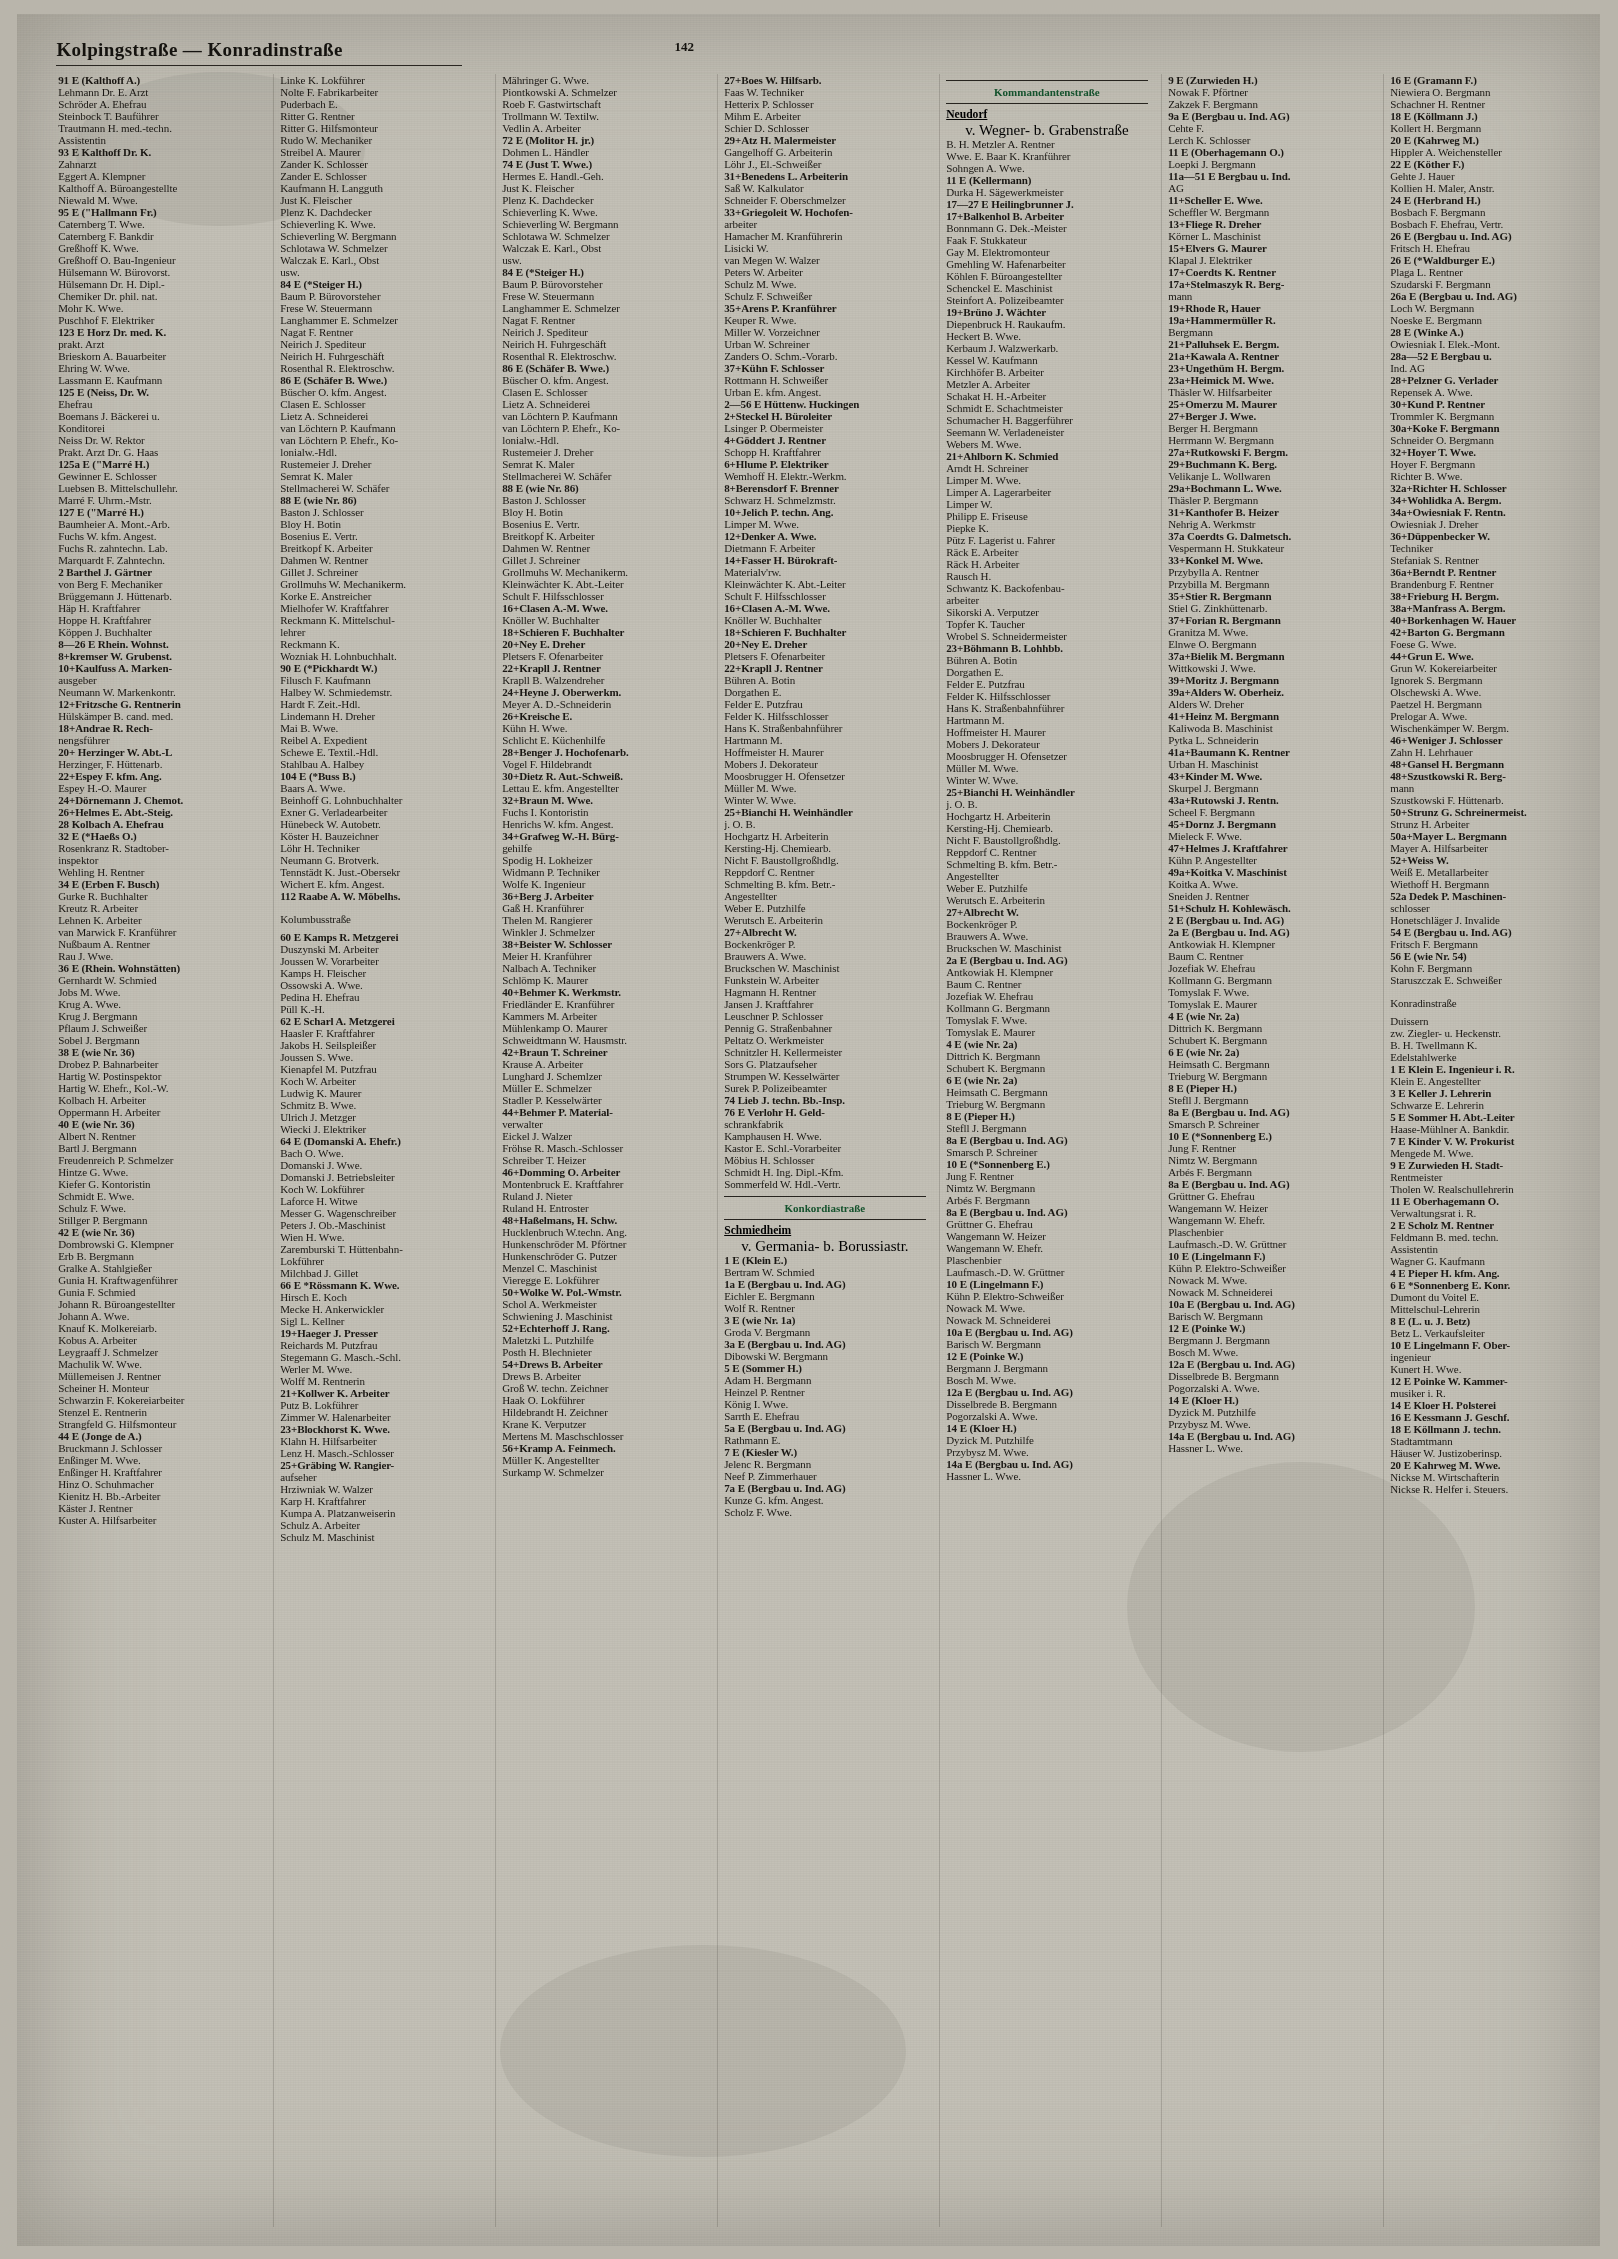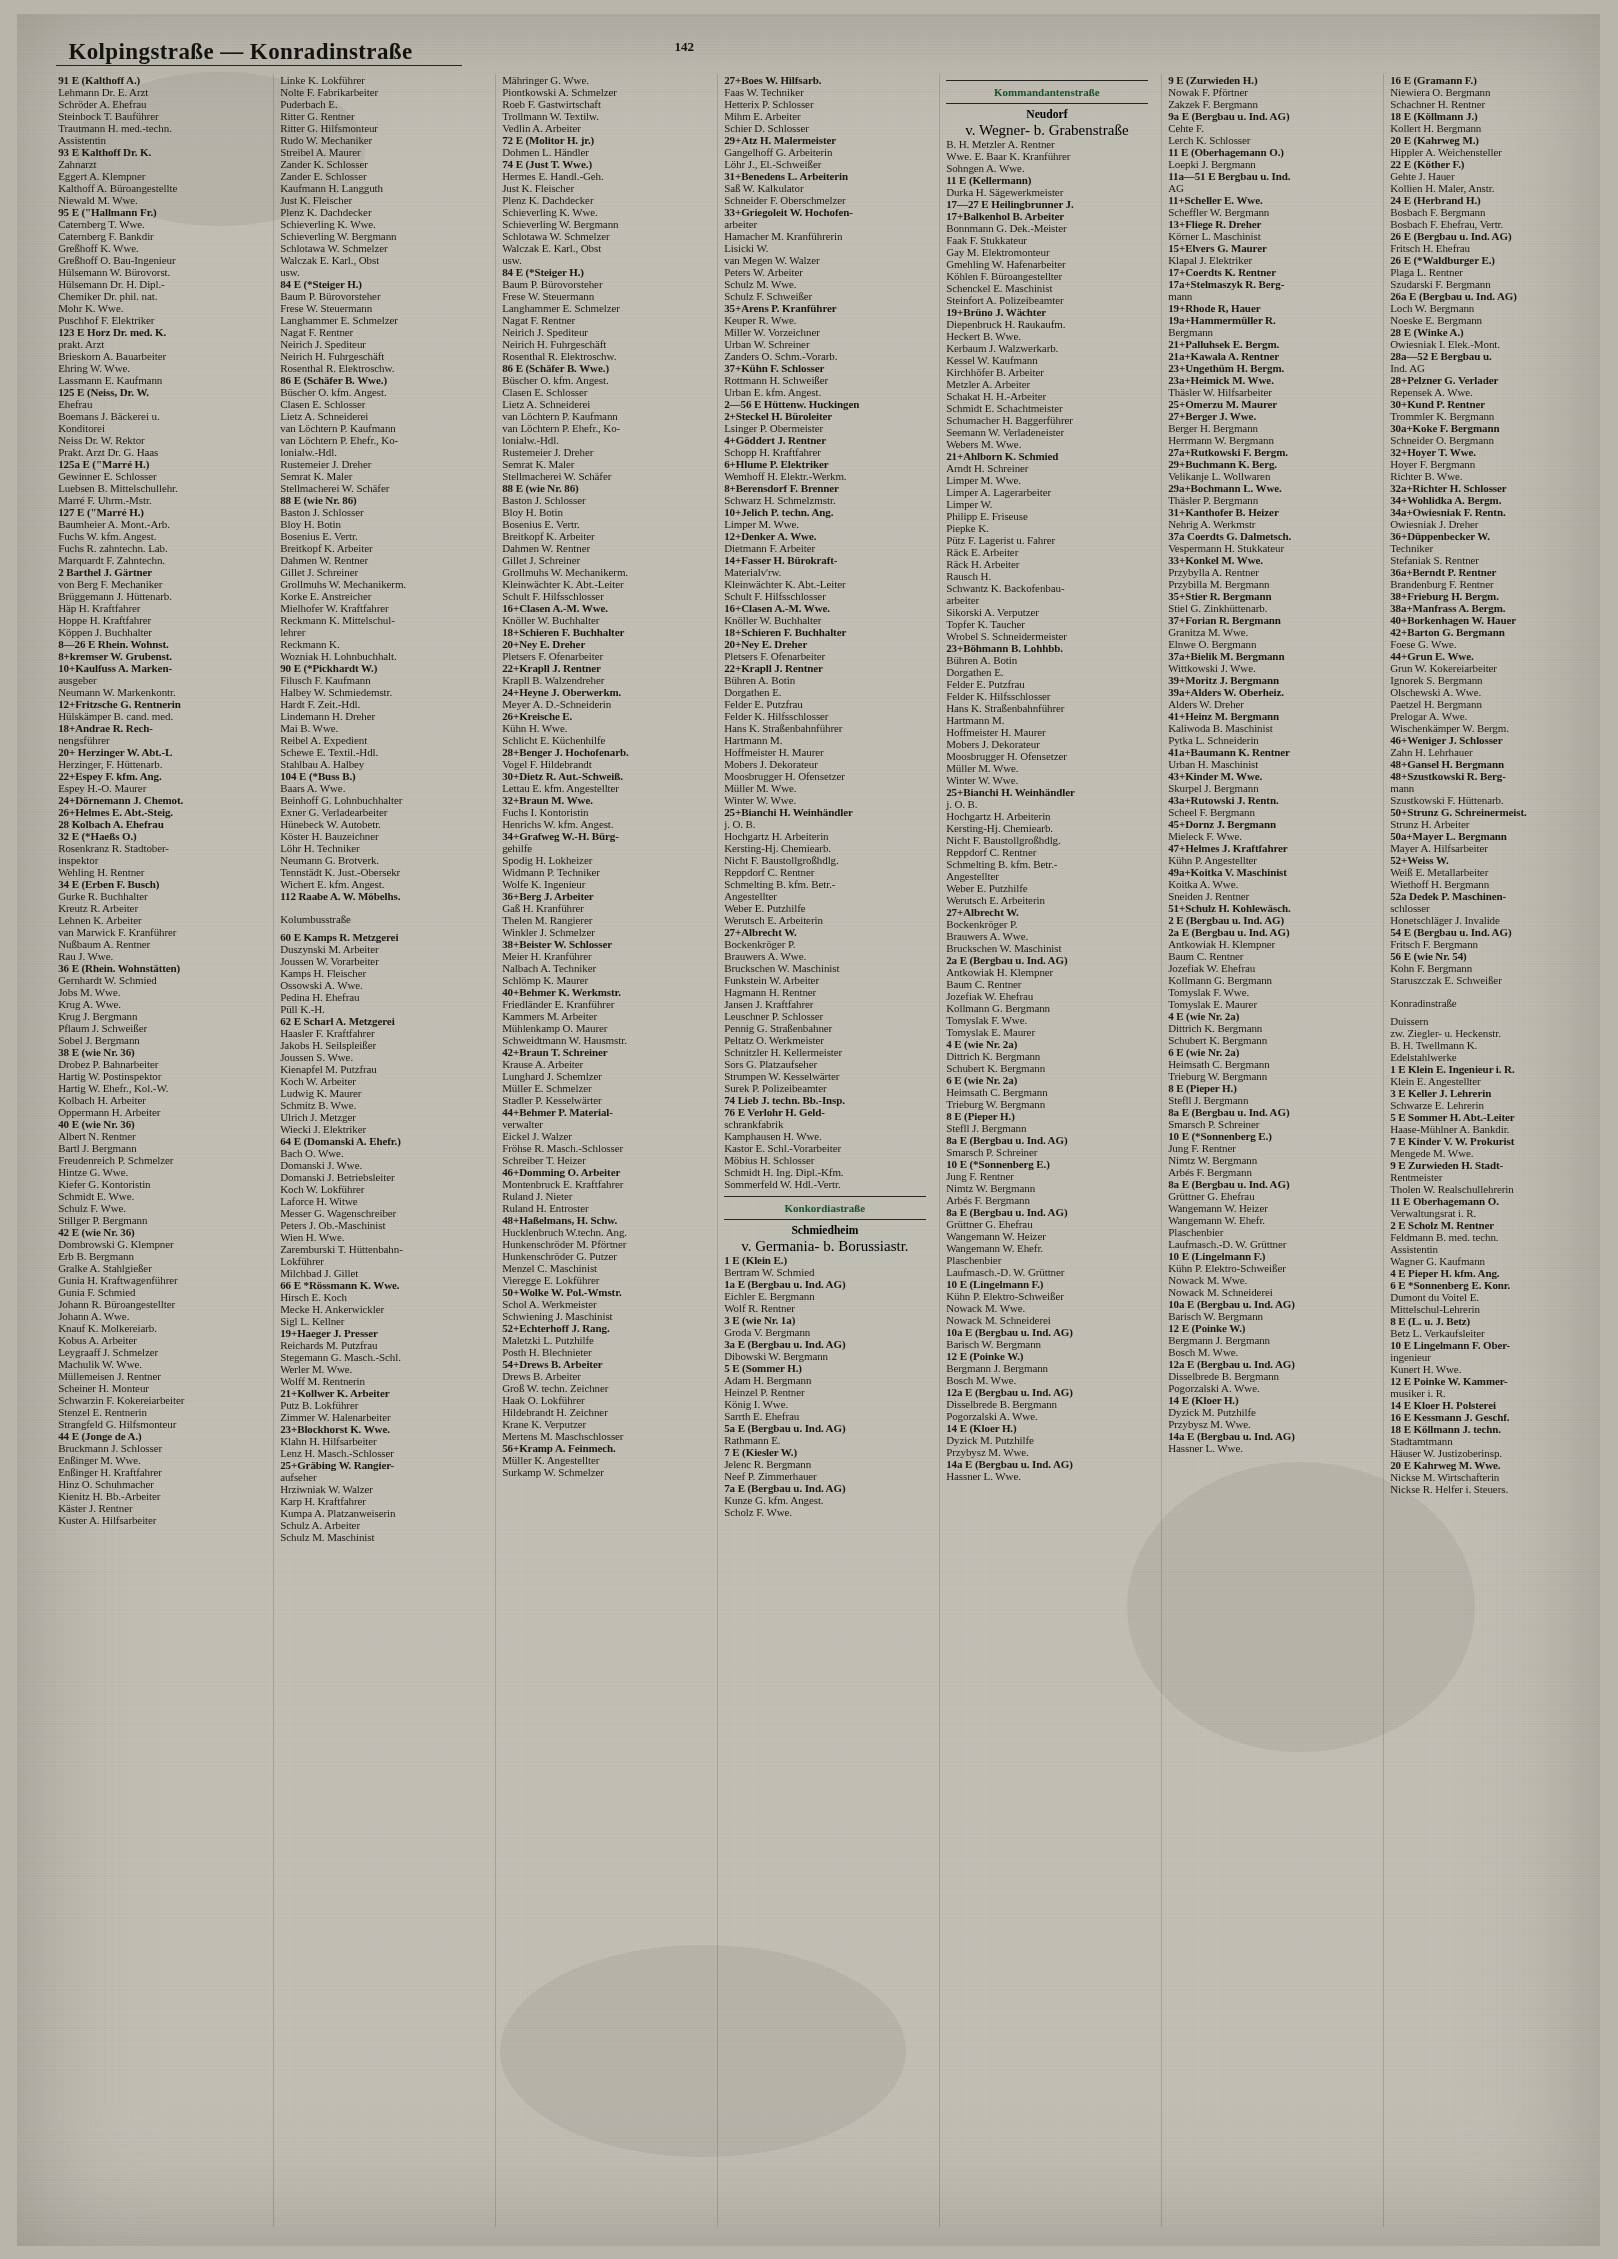--- a/index.html
+++ b/index.html
@@ -38,24 +38,24 @@
   }
   #header {
     position: absolute;
     left: 39px;
     top: 25px;
     width: 1506px;
     height: 33px;
   }
   #header .hl {
     position: absolute;
-    left: 12px;
+    left: 0;
     top: 0;
     font-weight: bold;
-    font-size: 23px;
+    font-size: 19px;
     letter-spacing: 0.4px;
     color: #15130f;
   }
   #header .pg {
     position: absolute;
     left: 618px;
     top: 0;
     font-weight: bold;
     font-size: 13px;
     color: #15130f;
@@ -100,25 +100,25 @@
     text-align: center;
     font-weight: bold;
     font-size: 11px;
     line-height: 16.4px;
     border-top: 1.9px solid #27241f;
     border-bottom: 1.9px solid #27241f;
     padding: 2.9px 0 2.9px 0;
     color: #14532d;
   }
   .subhead {
-    text-align: center;
     font-weight: bold;
     font-size: 11.6px;
     line-height: 13.5px;
     margin: 1.9px 0 1.9px 0;
+    text-decoration: underline;
   }
   .subhead2 {
     text-align: center;
     font-size: 15px;
     line-height: 12.6px;
     margin: 0 0 1.9px 0;
   }
   .spacer { height: 5.8px; }
   
   .blotch {

